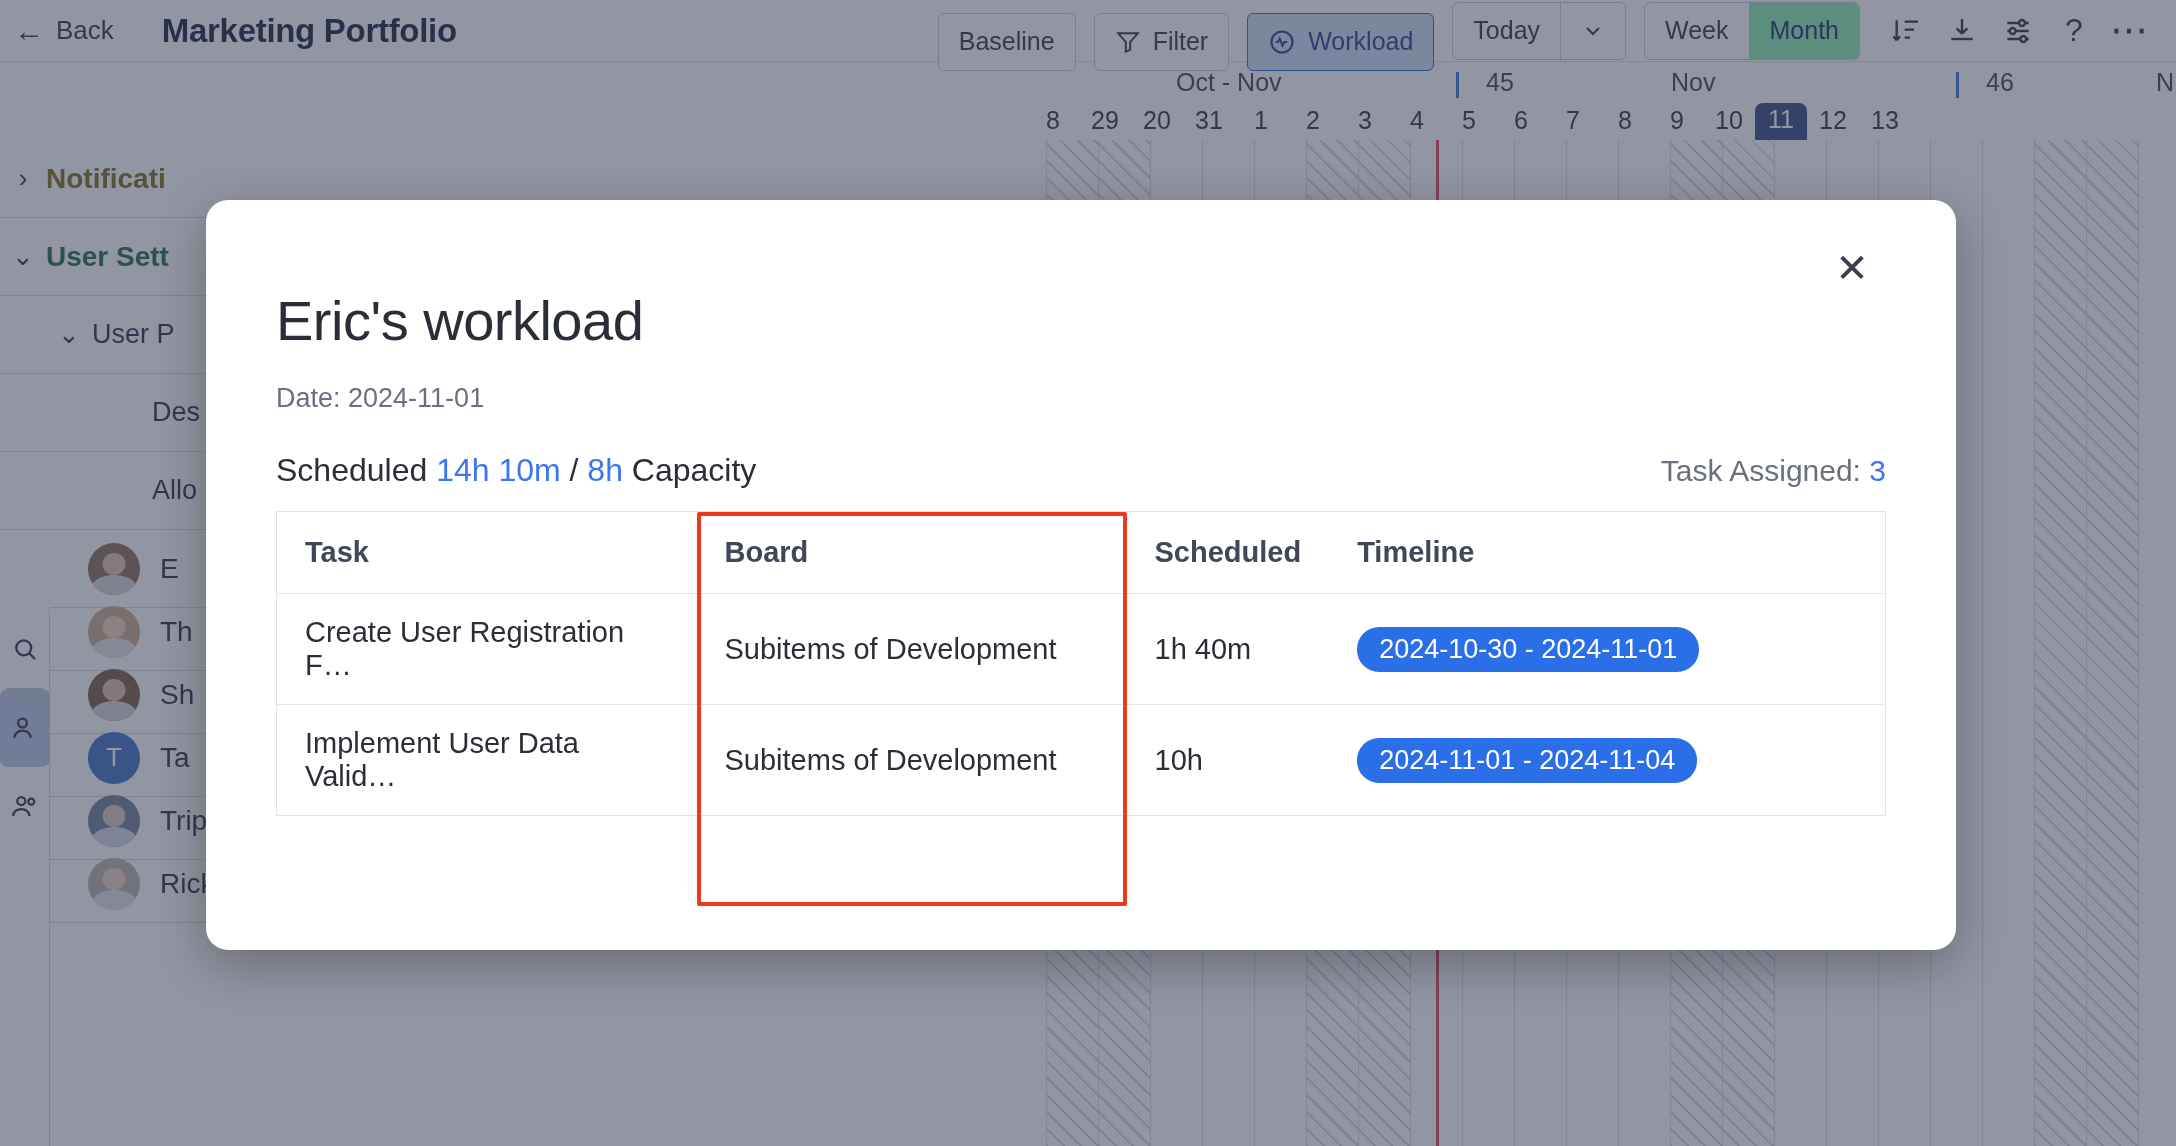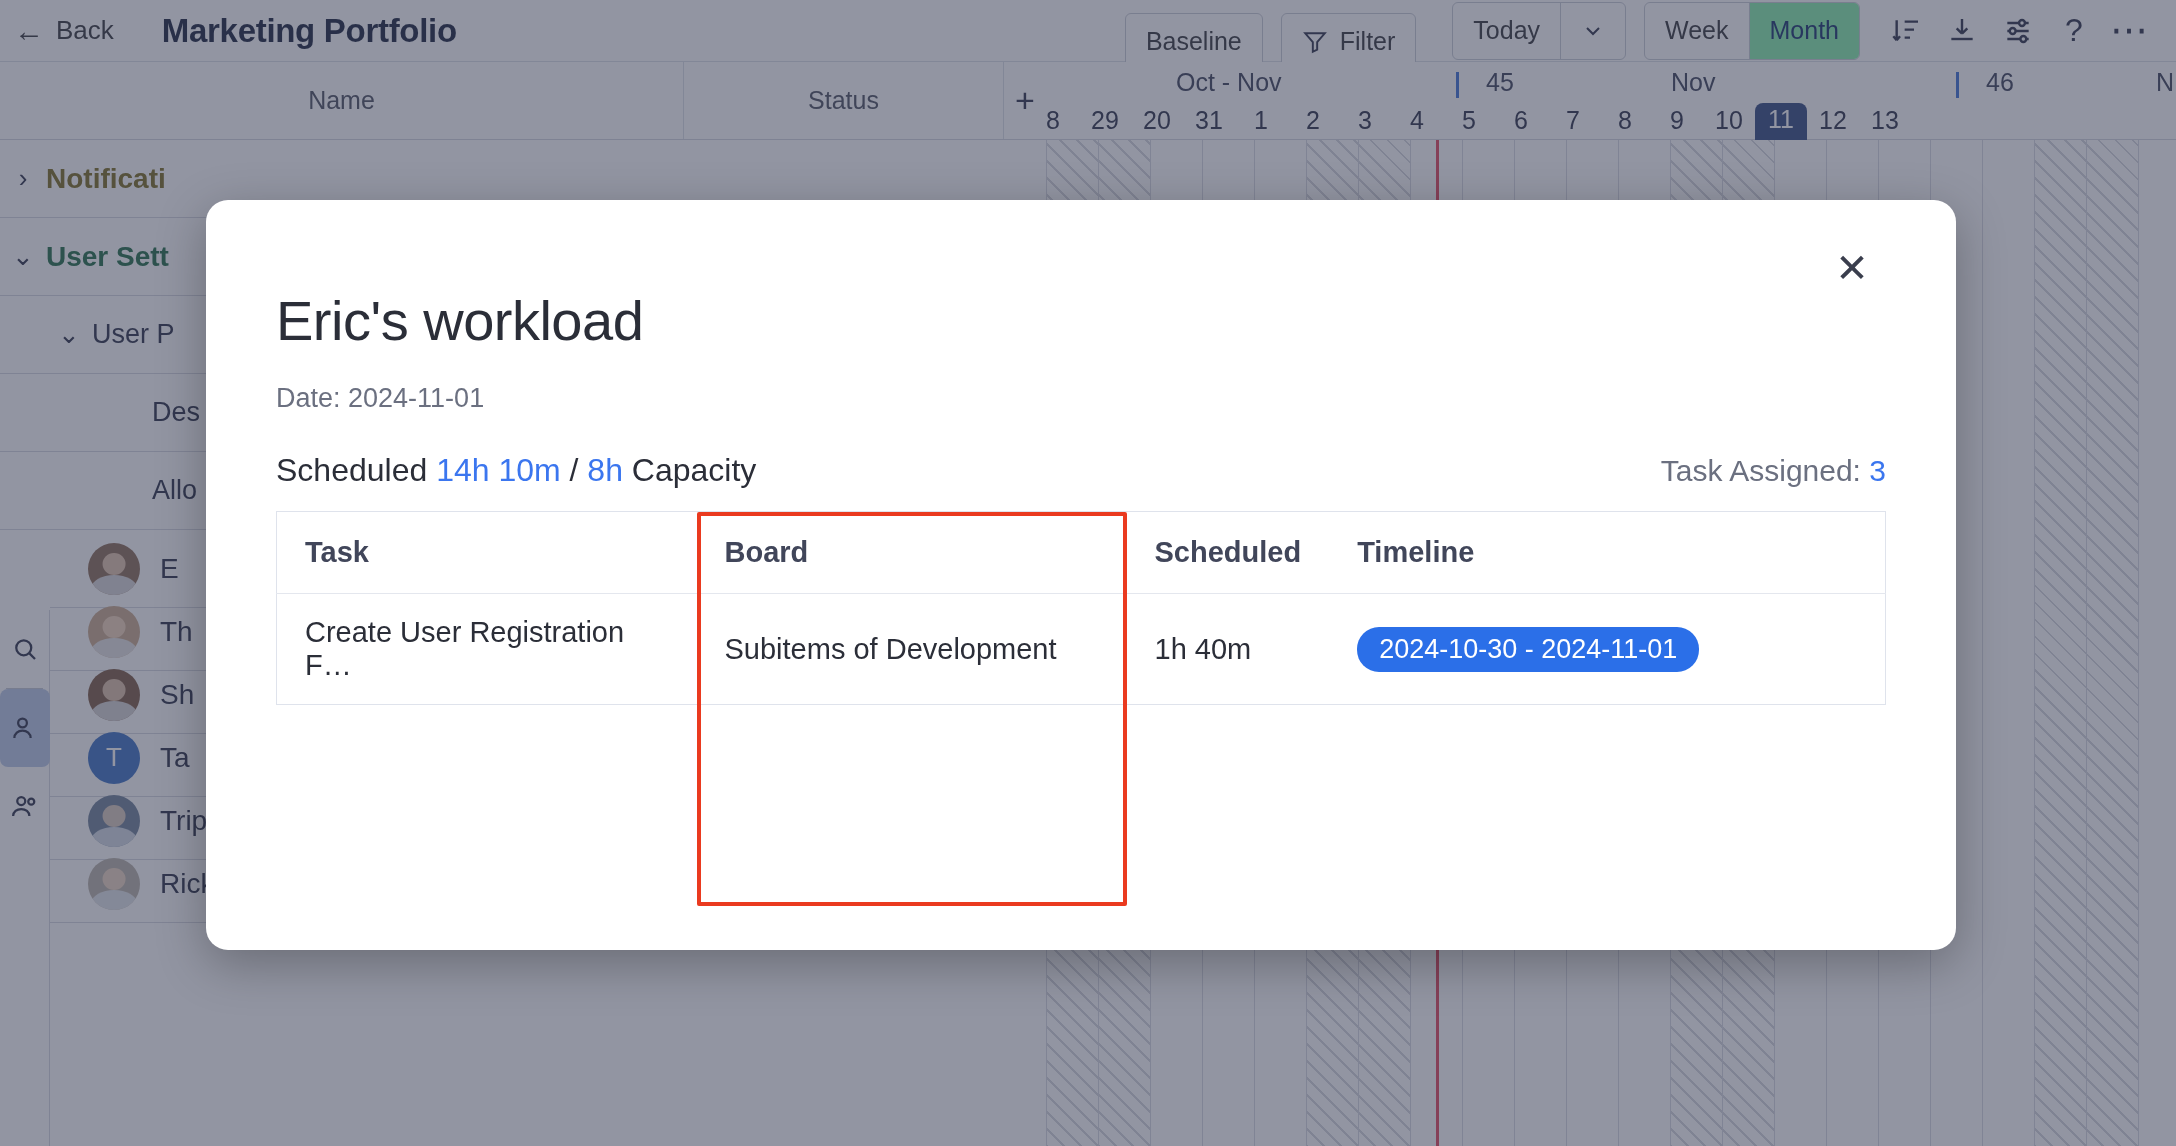--- a/index.html
+++ b/index.html
@@ -164,20 +164,27 @@
       <span>Baseline</span>
     </div>
     <div class="gap"></div>
     <div class="tb-btn">
       <svg width="26" height="26" viewBox="0 0 24 24" fill="none" stroke="#2b3047" stroke-width="1.8" style="margin-right:12px">
         <path d="M3 4h18l-7 8v7l-4 2v-9z"></path>
       </svg>
       <span>Filter</span>
     </div>
     <div class="gap"></div>
+    <div class="tb-btn active">
+      <svg width="28" height="28" viewBox="0 0 24 24" fill="none" stroke="#1f3f86" stroke-width="1.8" style="margin-right:12px">
+        <circle cx="12" cy="12" r="9"></circle>
+          <path d="M6.5 12h2l1.5-3 2.5 6 1.5-3h2.5"></path>
+      </svg>
+      <span>Workload</span>
+    </div>
     <div class="gap"></div>
     <div class="tb-group">
       <div>
           <span>Today</span>
         </div>
       <div>
         <svg width="24" height="24" viewBox="0 0 24 24" fill="none" stroke="#2b3047" stroke-width="2">
             <path d="M6 9l6 6 6-6"></path>
           </svg>
       </div>
@@ -214,25 +221,20 @@
     </div>
     <div class="tb-icon">
       <span style="font-size:32px">?</span>
     </div>
     <div class="tb-icon">
       <span style="font-size:38px;letter-spacing:2px;line-height:0.4">⋯</span>
     </div>
     <div class="gap"></div>
   </div>
 
-  <div class="grid-header">
-    <div class="gh-name">Name</div>
-    <div class="gh-status">Status</div>
-    <div class="gh-plus">+</div>
-  </div>
 
   <div class="tl-header">
     <div class="tl-months" id="tl-months">
         <div class="tl-m" style="left: 130px;">Oct - Nov</div>
         <div class="tl-m" style="left: 440px;">45</div>
         <div class="tl-m" style="left: 625px;">Nov</div>
         <div class="tl-m" style="left: 940px;">46</div>
         <div class="tl-m" style="left: 1110px;">N</div>
         <div class="tl-sep" style="left: 410px;"></div>
         <div class="tl-sep" style="left: 910px;"></div>
@@ -471,17 +473,23 @@
         <th>Timeline</th>
       </tr>
     </thead>
     <tbody id="wl-body">
         <tr>
           <td class="c-task">Create User Registration F…</td>
           <td class="c-board">Subitems of Development</td>
           <td class="c-sched">1h 40m</td>
           <td><span class="tl-chip">2024-10-30 - 2024-11-01</span></td>
         </tr>
+        <tr>
+          <td class="c-task">Implement User Data Valid…</td>
+          <td class="c-board">Subitems of Development</td>
+          <td class="c-sched">10h</td>
+          <td><span class="tl-chip">2024-11-01 - 2024-11-04</span></td>
+        </tr>
       </tbody>
   </table>
 
   <div id="board-highlight" style="left: 490.5px; top: 311.5px; width: 430px; height: 394px; border-color: rgb(234, 58, 31);"></div>
 </div>
 
 </body></html>

